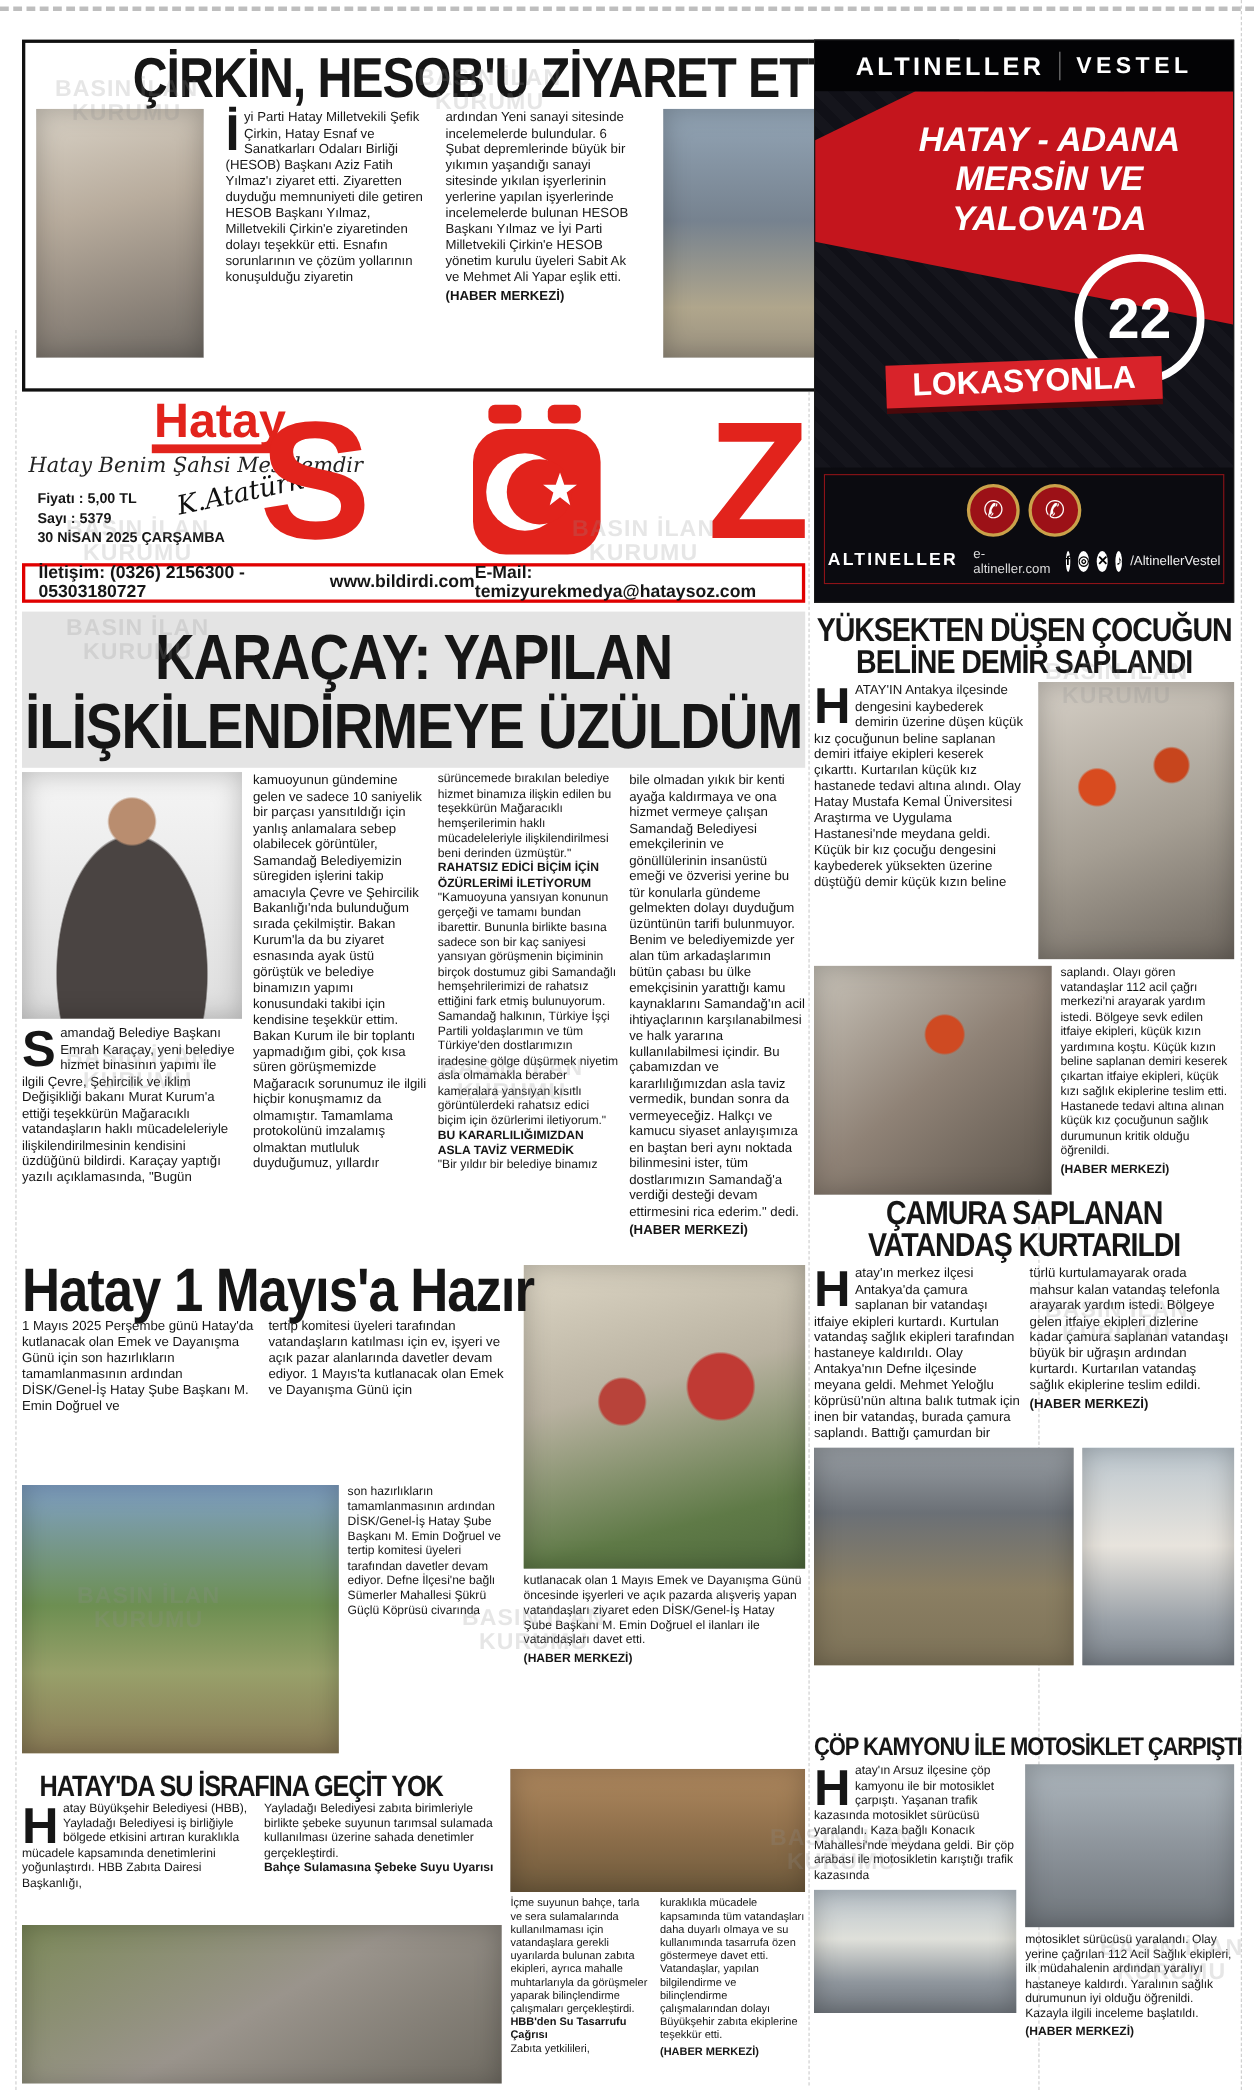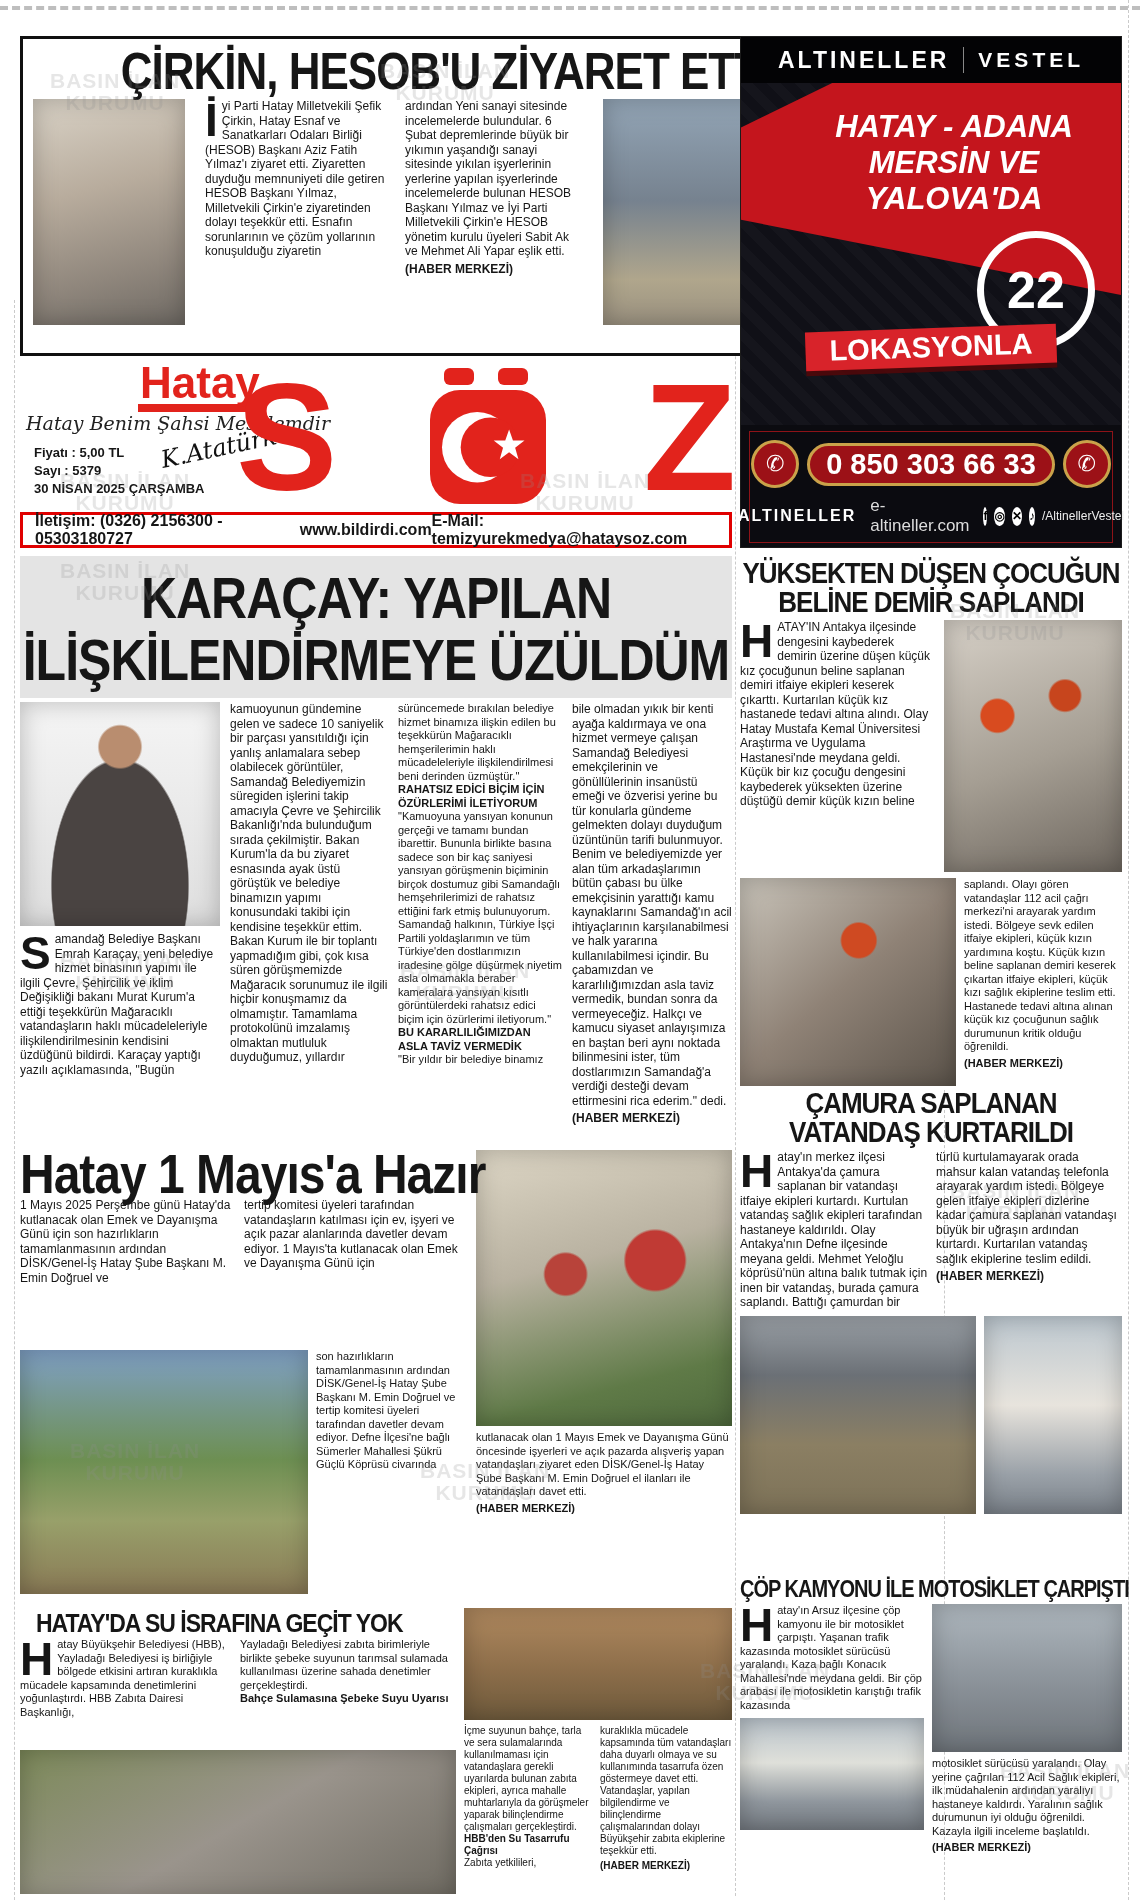--- a/index.html
+++ b/index.html
@@ -40,21 +40,21 @@
   .ad-service{position:absolute;left:0;right:0;bottom:8px;text-align:center;color:#fff;font-weight:bold;
               font-size:32px;letter-spacing:1px;}
   .ad-bottom{border:1px solid #8e1318;margin:6px 8px 0;padding:8px 6px 6px;}
   .ad-phone-row{display:flex;align-items:center;justify-content:center;gap:8px;}
   .badge{width:42px;height:42px;border-radius:50%;background:#9c1117;border:3px solid #caa24a;color:#fff;
          display:flex;align-items:center;justify-content:center;font-size:22px;flex:none;}
   .ad-phone{border:3px solid #caa24a;background:#9c1117;border-radius:26px;color:#fff;font-weight:bold;
             font-size:29px;padding:2px 16px;white-space:nowrap;}
   .ad-foot{display:flex;align-items:center;justify-content:center;gap:7px;margin-top:8px;color:#eee;}
   .ad-foot .fb{font-size:16px;font-weight:bold;letter-spacing:2px;color:#fff;}
-  .ad-foot .site{font-size:17px;color:#ddd;}
+  .ad-foot .site{font-size:12px;color:#ddd;}
   .vr{width:1px;height:18px;background:#777;}
   .circ{width:19px;height:19px;border-radius:50%;background:#fff;color:#000;font-size:12px;font-weight:bold;
         display:inline-flex;align-items:center;justify-content:center;}
   .handle{font-size:12px;color:#eee;}
   
   .masthead{position:absolute;left:20px;top:360px;width:712px;height:146px;z-index:2;}
   .hatay-logo{position:absolute;left:118px;top:2px;color:#e2231c;font-size:44px;font-weight:bold;line-height:42px;
               border-bottom:8px solid #e2231c;padding:0 4px 0 2px;}
   .slogan{position:absolute;left:6px;top:52px;font-family:"DejaVu Serif",serif;font-style:italic;font-size:19px;color:#222;}
   .signature{position:absolute;left:140px;top:74px;font-family:"DejaVu Serif",serif;font-style:italic;
@@ -138,21 +138,20 @@
         <div>HATAY - ADANA</div>
         <div>MERSİN VE</div>
         <div>YALOVA'DA</div>
       </div>
       <div class="ad-circle">22</div>
       <div class="ad-ribbon">LOKASYONLA</div>
     </div>
     <div class="ad-bottom">
       <div class="ad-phone-row">
         <span class="badge">✆</span>
-        <span class="ad-phone">0 850 303 66 33</span>
         <span class="badge">✆</span>
       </div>
       <div class="ad-foot">
         <span class="fb">ALTINELLER</span>
         <span class="vr"></span>
         <span class="site">e-altineller.com</span>
         <span class="vr"></span>
         <span class="circ">f</span>
         <span class="circ">◎</span>
         <span class="circ">✕</span>

